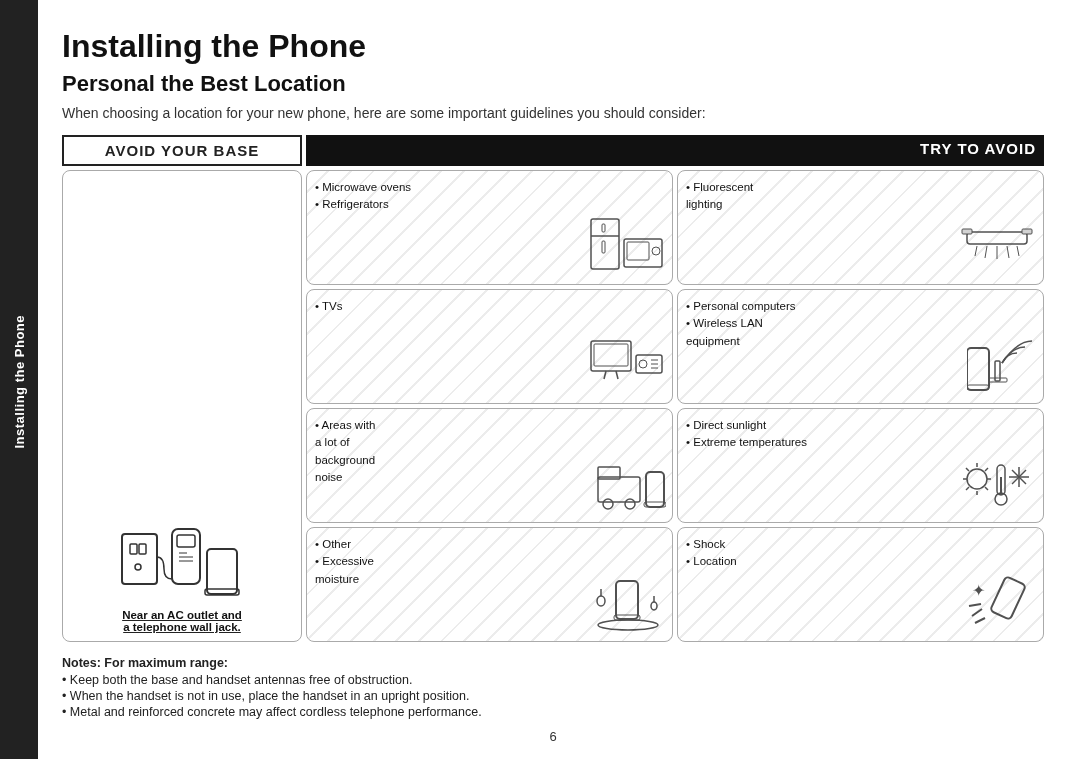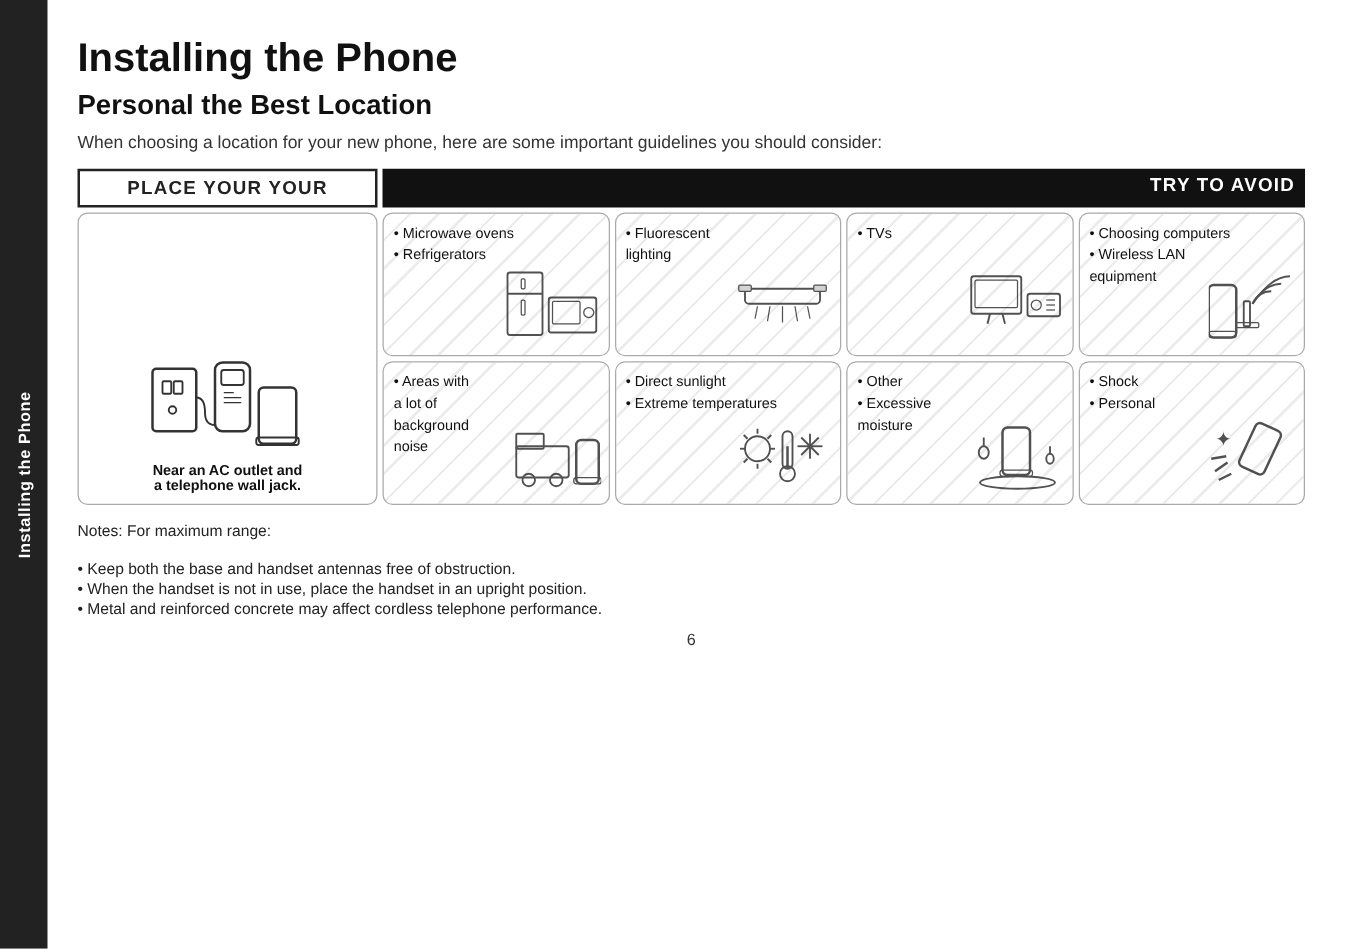--- a/index.html
+++ b/index.html
@@ -102,21 +102,21 @@
       flex-shrink: 0;
       display: flex;
       flex-direction: column;
       gap: 4px;
     }
 
     
     .right-cols {
       flex: 1;
       display: grid;
-      grid-template-columns: repeat(4, 1fr);
+      grid-template-columns: repeat(2, 1fr);
       gap: 4px;
     }
 
     
     .cell {
       border: 1.5px solid #aaa;
       border-radius: 8px;
       padding: 8px 8px 6px 8px;
       position: relative;
       overflow: hidden;
@@ -168,20 +168,21 @@
       padding: 8px;
       position: relative;
       overflow: hidden;
       flex: 1;
       background: #fff;
       display: flex;
       flex-direction: column;
       align-items: center;
       justify-content: flex-end;
       min-height: 130px;
+      text-decoration: underline;
     }
     .left-cell-caption {
       font-size: 11.5px;
       text-align: center;
       font-weight: bold;
       color: #111;
       margin-top: 6px;
       z-index: 2;
       position: relative;
     }
@@ -190,22 +191,22 @@
       position: relative;
     }
 
     
     .notes-section {
       margin-top: 14px;
       font-size: 12.5px;
       color: #222;
     }
     .notes-section .note-title {
-      font-weight: normal;
-      margin-bottom: 16px;
+      font-weight: bold;
+      margin-bottom: 3px;
     }
     .notes-section .note-item {
       margin-left: 0;
       margin-bottom: 2px;
     }
     .notes-section .note-item::before {
       content: '• ';
     }
 
     
@@ -225,21 +226,21 @@
     <span class="side-tab-text">Installing the Phone</span>
   </div>
 
   <div class="main-content">
 
     <h1>Installing the Phone</h1>
     <h2>Personal the Best Location</h2>
     <p class="intro-text">When choosing a location for your new phone, here are some important guidelines you should consider:</p>
 
     <div class="table-header-row">
-      <div class="header-place">PLACE YOUR YOUR</div>
+      <div class="header-place">AVOID YOUR BASE</div>
       <div class="header-avoid">TRY TO AVOID</div>
     </div>
 
     <div class="grid-container">
 
       <div class="left-col">
 
         <div class="left-cell">
           <div class="left-cell-icon">
             <svg width="130" height="80" viewBox="0 0 130 80">
@@ -329,21 +330,21 @@
               <line x1="65" y1="27" x2="72" y2="27" stroke="#333" stroke-width="1"></line>
               <line x1="65" y1="31" x2="72" y2="31" stroke="#333" stroke-width="1"></line>
               <line x1="65" y1="35" x2="72" y2="35" stroke="#333" stroke-width="1"></line>
             </svg>
           </div>
         </div>
 
         <div class="cell">
           <div class="stripe-overlay"></div>
           <div class="cell-text">
-            <span class="bullet-item">Choosing computers</span>
+            <span class="bullet-item">Personal computers</span>
             <span class="bullet-item">Wireless LAN<br>equipment</span>
           </div>
           <div class="icon-area">
             <svg width="70" height="60" viewBox="0 0 70 60">
 
               <path d="M35,30 Q40,20 50,20" fill="none" stroke="#333" stroke-width="1.5"></path>
               <path d="M35,30 Q45,14 58,14" fill="none" stroke="#333" stroke-width="1.5"></path>
               <path d="M35,30 Q50,8 65,8" fill="none" stroke="#333" stroke-width="1.5"></path>
 
               <rect x="28" y="28" width="5" height="20" rx="1" fill="none" stroke="#333" stroke-width="1.5"></rect>
@@ -424,21 +425,21 @@
               <ellipse cx="68" cy="35" rx="3" ry="4" fill="none" stroke="#333" stroke-width="1.5"></ellipse>
               <path d="M68 31 Q68 27 68 25" fill="none" stroke="#333" stroke-width="1.5"></path>
             </svg>
           </div>
         </div>
 
         <div class="cell">
           <div class="stripe-overlay"></div>
           <div class="cell-text">
             <span class="bullet-item">Shock</span>
-            <span class="bullet-item">Personal</span>
+            <span class="bullet-item">Location</span>
           </div>
           <div class="icon-area">
             <svg width="70" height="60" viewBox="0 0 70 60">
 
               <rect x="30" y="8" width="22" height="38" rx="4" fill="none" stroke="#333" stroke-width="2" transform="rotate(25,41,27)"></rect>
 
               <line x1="5" y1="45" x2="15" y2="38" stroke="#333" stroke-width="2"></line>
               <line x1="2" y1="35" x2="14" y2="33" stroke="#333" stroke-width="2"></line>
               <line x1="8" y1="52" x2="18" y2="47" stroke="#333" stroke-width="2"></line>
 

